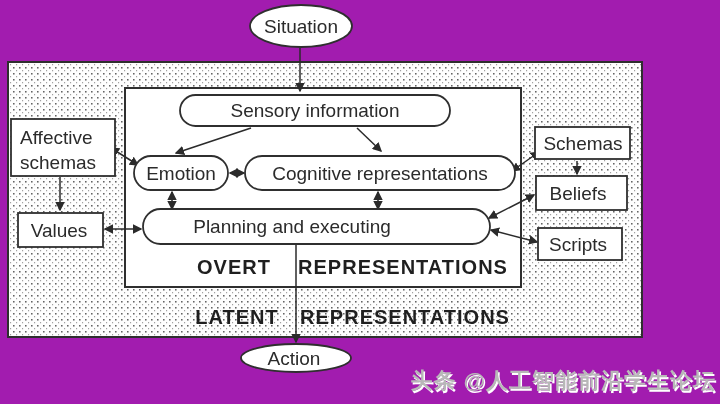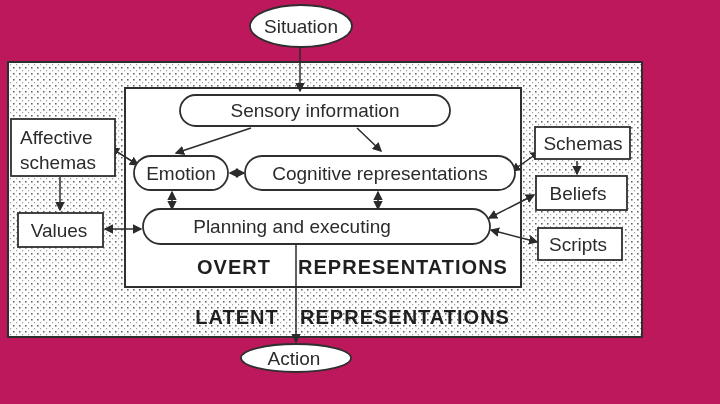--- a/index.html
+++ b/index.html
@@ -8,21 +8,21 @@
     width: 720px;
     height: 404px;
     background: #ffffff;
     overflow: hidden;
     font-family: "Liberation Sans", sans-serif;
   }
   .stage {
     position: relative;
     width: 720px;
     height: 404px;
-    background: #be185d;
+    background: #a21caf;
   }
   svg { display: block; }
   .node-label {
     font-family: "Liberation Sans", sans-serif;
     font-size: 19px;
     fill: #2b2b2b;
   }
   .region-label {
     font-family: "Liberation Sans", sans-serif;
     font-size: 20px;
@@ -146,13 +146,14 @@
       <rect x="538" y="228" width="84" height="32" class="shape"></rect>
       <text x="578" y="251" text-anchor="middle" class="node-label">Scripts</text>
     </g>
 
     <text x="234" y="274" text-anchor="middle" class="region-label">OVERT</text>
     <text x="403" y="274" text-anchor="middle" class="region-label">REPRESENTATIONS</text>
     <text x="237" y="324" text-anchor="middle" class="region-label">LATENT</text>
     <text x="405" y="324" text-anchor="middle" class="region-label">REPRESENTATIONS</text>
   </svg>
 
+  <div class="watermark">头条 @人工智能前沿学生论坛</div>
 </div>
 
 </body></html>

